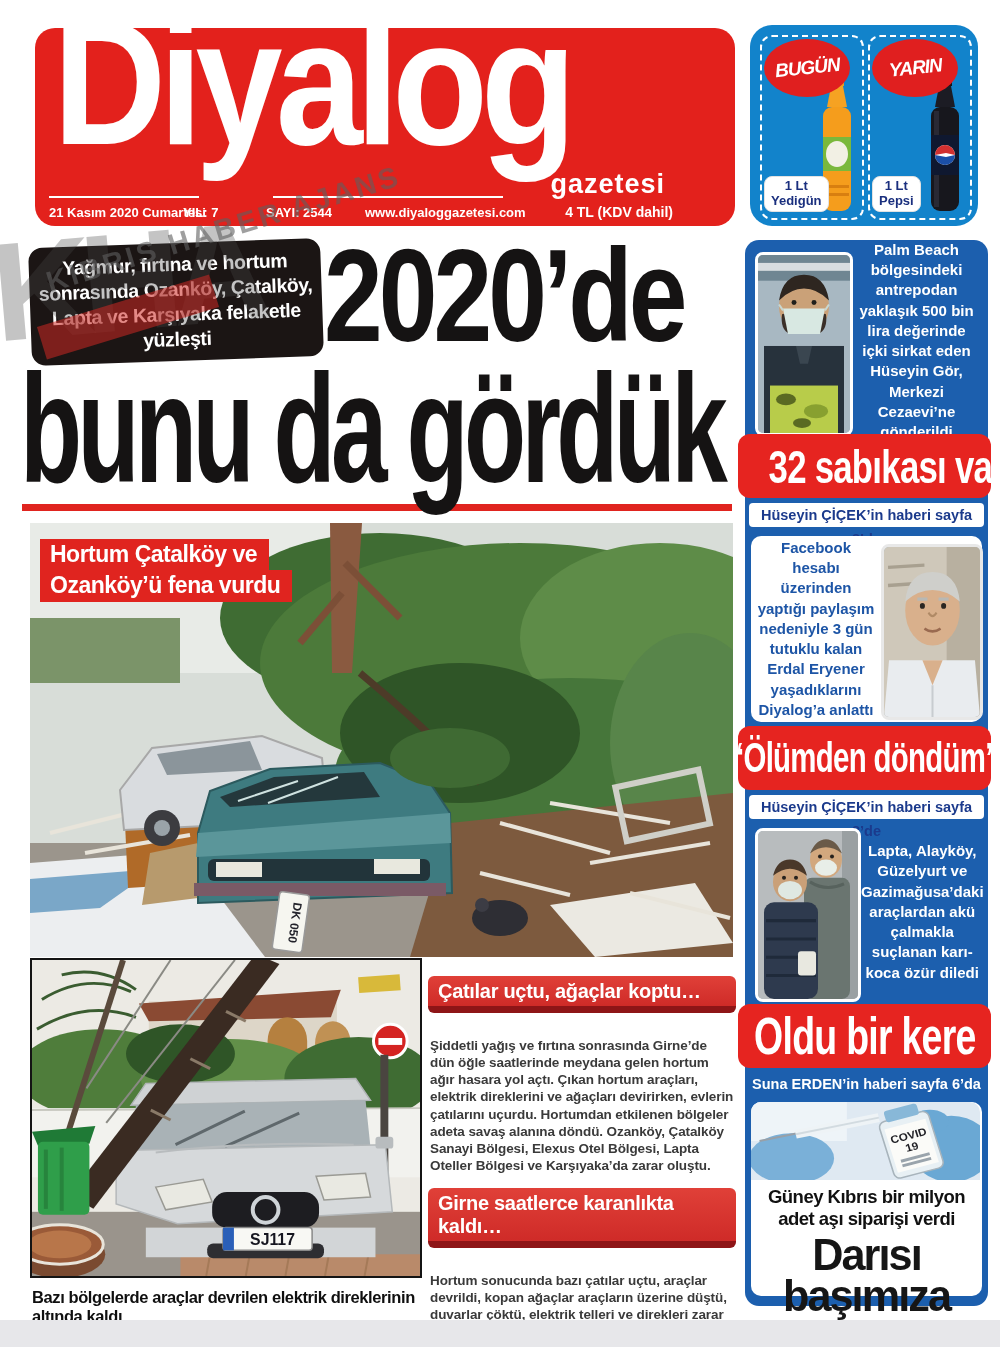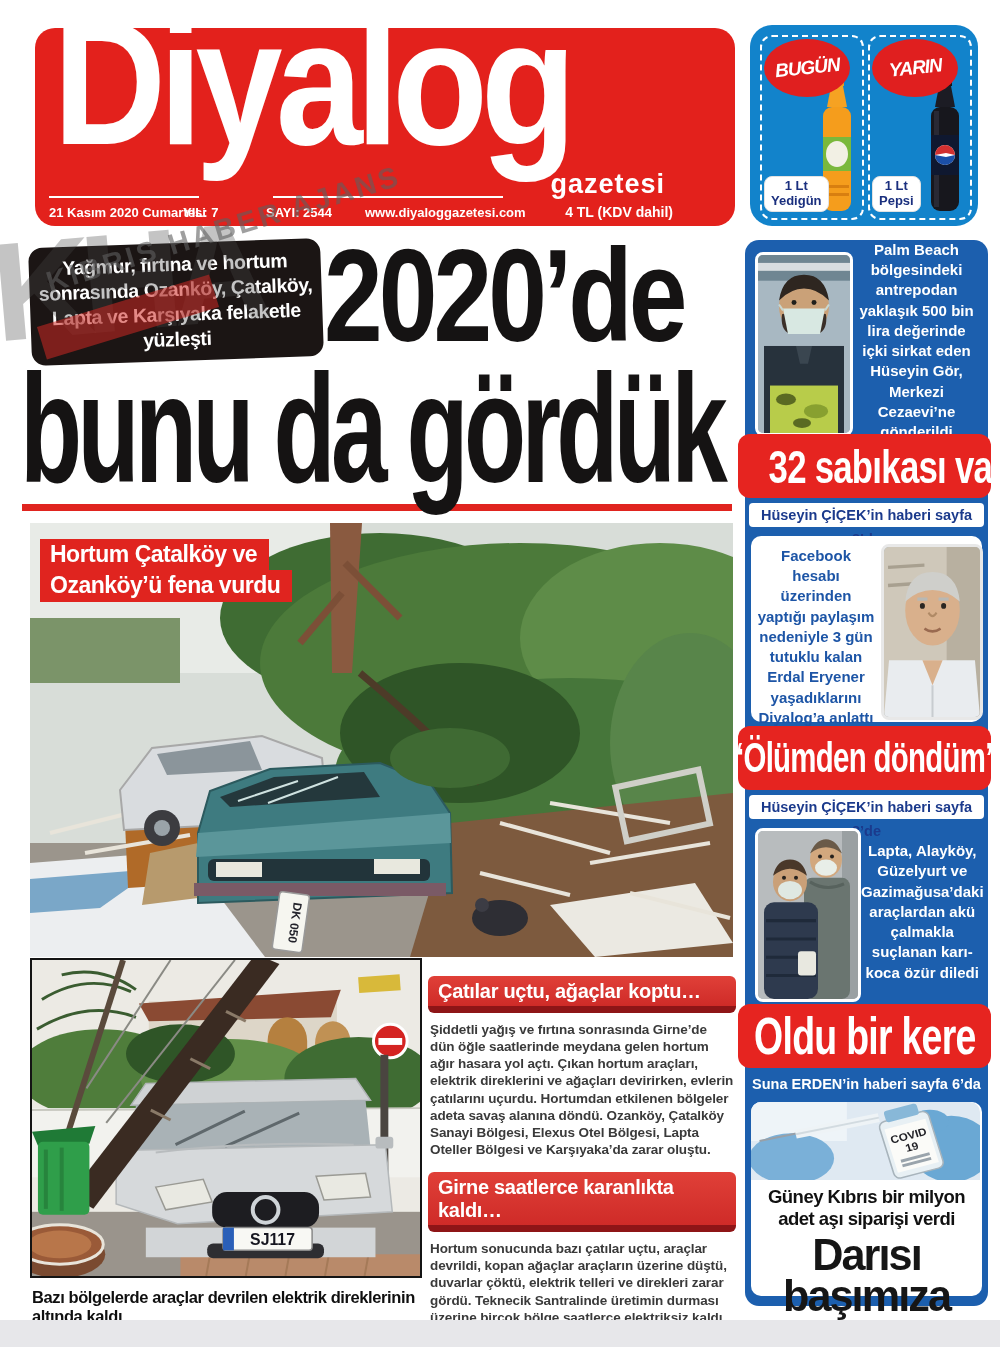--- a/index.html
+++ b/index.html
@@ -60,21 +60,21 @@
   .left-photo{left:30px;top:958px;width:392px;height:320px;overflow:hidden;background:#e6e6e2;
               border:2px solid #141414;box-sizing:border-box;}
   .photo-caption{left:32px;top:1288px;width:402px;font-size:16.5px;font-weight:bold;color:#0f0f0f;
                  letter-spacing:-0.4px;}
 
   
   .article-col{left:428px;top:976px;width:308px;display:flex;flex-direction:column;}
   .art-head{background:linear-gradient(#e04038,#cf2b28);border-bottom:7px solid #8e1517;
             border-radius:6px;color:#fff;font-weight:bold;font-size:20px;padding:4px 10px 3px;
             letter-spacing:-0.3px;}
-  .art-body{margin:8px 2px 14px;font-size:13.5px;line-height:1.27;color:#3a3a3a;font-weight:bold;
+  .art-body{margin:24px 2px 14px;font-size:13.5px;line-height:1.27;color:#3a3a3a;font-weight:bold;
             letter-spacing:-0.1px;}
   .art-dash{display:inline-block;width:52px;height:2px;background:#1a1a1a;vertical-align:middle;margin:0 6px 0 4px;}
   .art-byline{color:#d01d1d;font-weight:bold;font-size:12.5px;}
 
   
   .sidebar{left:745px;top:240px;width:243px;height:1066px;background:#1c5fae;border-radius:14px;}
   .sb-photo{position:absolute;border:3px solid #fff;border-radius:8px;overflow:hidden;background:#9fb4c4;}
   .sb-sum{position:absolute;color:#fff;font-weight:bold;font-size:15px;line-height:1.35;
           text-align:center;display:flex;align-items:center;}
   .sb-sum.blue{color:#1d55a6;}
@@ -339,21 +339,21 @@
         <ellipse cx="44" cy="170" rx="9" ry="5" fill="#5a6a22"></ellipse>
       </svg>
     </div>
     <div class="sb-sum" style="left:108px;right:8px;top:10px;height:182px;">Palm Beach bölgesindeki antrepodan yaklaşık 500 bin lira değerinde içki sirkat eden Hüseyin Gör, Merkezi Cezaevi’ne gönderildi</div>
     <div class="sb-banner" style="top:194px;height:64px;padding-left:45px;">
       <span style="font-size:47px;transform:scaleX(0.74);">32 sabıkası var</span>
     </div>
     <div class="sb-byline" style="top:263px;">Hüseyin ÇİÇEK’in haberi sayfa 8’de</div>
 
     <div class="sb-white-panel" style="top:296px;height:186px;"></div>
-    <div class="sb-sum blue" style="left:12px;width:118px;top:308px;height:178px;">Facebook hesabı üzerinden yaptığı paylaşım nedeniyle 3 gün tutuklu kalan Erdal Eryener yaşadıklarını Diyalog’a anlattı</div>
+    <div class="sb-sum blue" style="left:12px;width:118px;top:300px;height:178px;">Facebook hesabı üzerinden yaptığı paylaşım nedeniyle 3 gün tutuklu kalan Erdal Eryener yaşadıklarını Diyalog’a anlattı</div>
     <div class="sb-photo" style="left:136px;top:304px;width:96px;height:170px;border-color:#e8e8e8;">
       <svg width="96" height="170" viewBox="0 0 95 150" preserveAspectRatio="none">
         <rect width="95" height="150" fill="#cfc8ba"></rect>
         <rect x="62" y="0" width="33" height="150" fill="#b8b0a0"></rect>
         <line x1="4" y1="18" x2="40" y2="16" stroke="#a8a090" stroke-width="3"></line>
         <line x1="4" y1="34" x2="36" y2="32" stroke="#a8a090" stroke-width="3"></line>
         <ellipse cx="48" cy="56" rx="27" ry="31" fill="#d9b08c"></ellipse>
         <path d="M21,48 q3,-26 27,-26 q24,0 27,26 q-13,-10 -27,-10 q-14,0 -27,10z" fill="#cfcfcb"></path>
         <circle cx="38" cy="52" r="2.5" fill="#2a2622"></circle>
           <circle cx="59" cy="52" r="2.5" fill="#2a2622"></circle>

